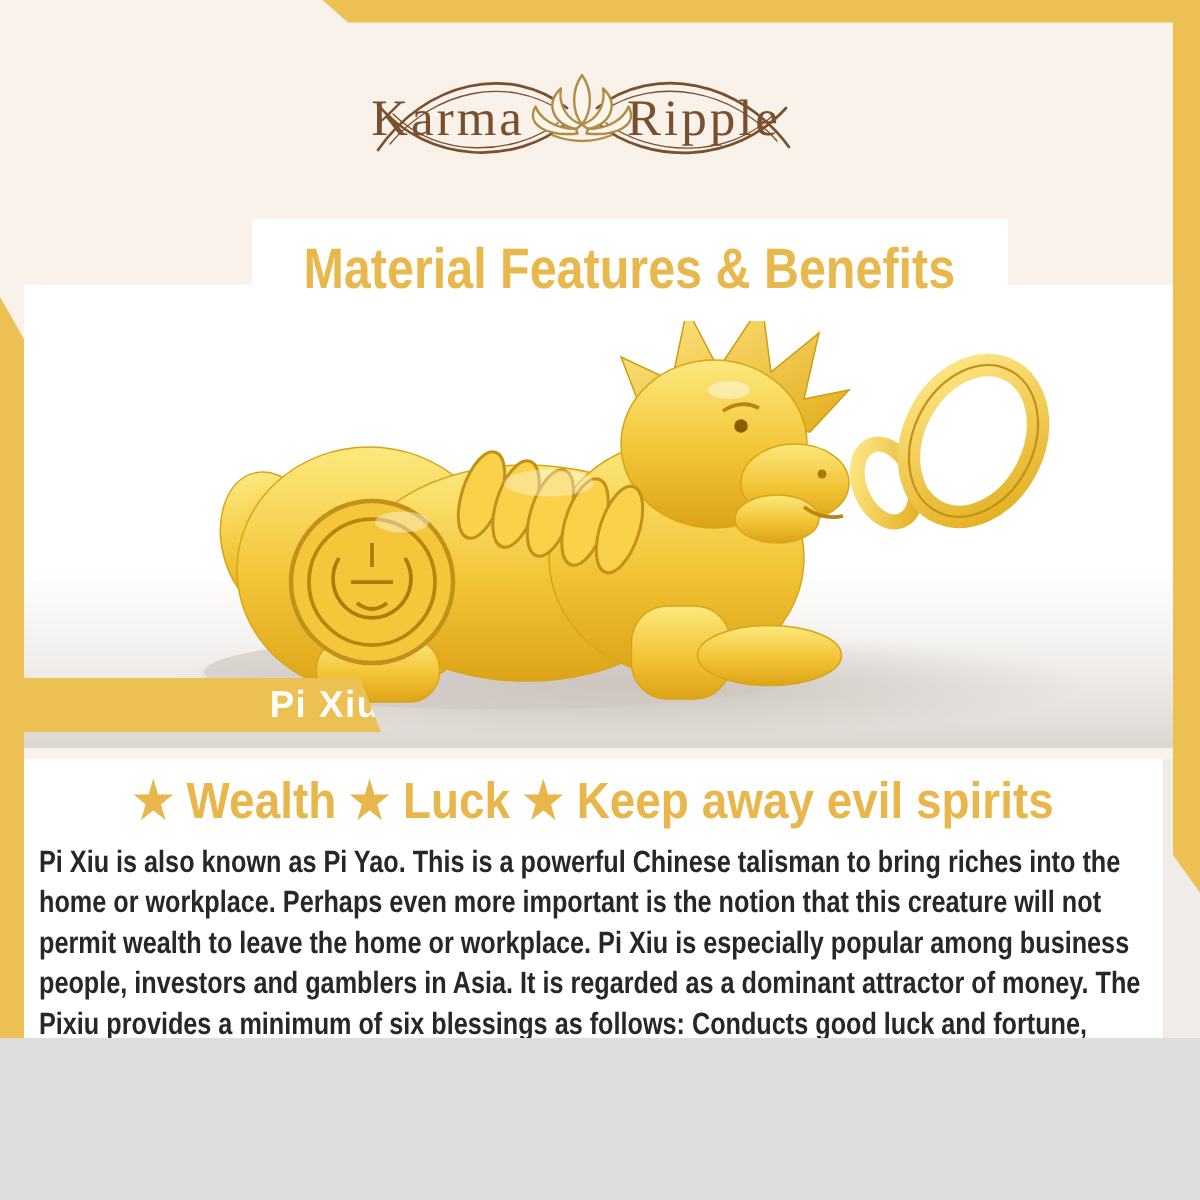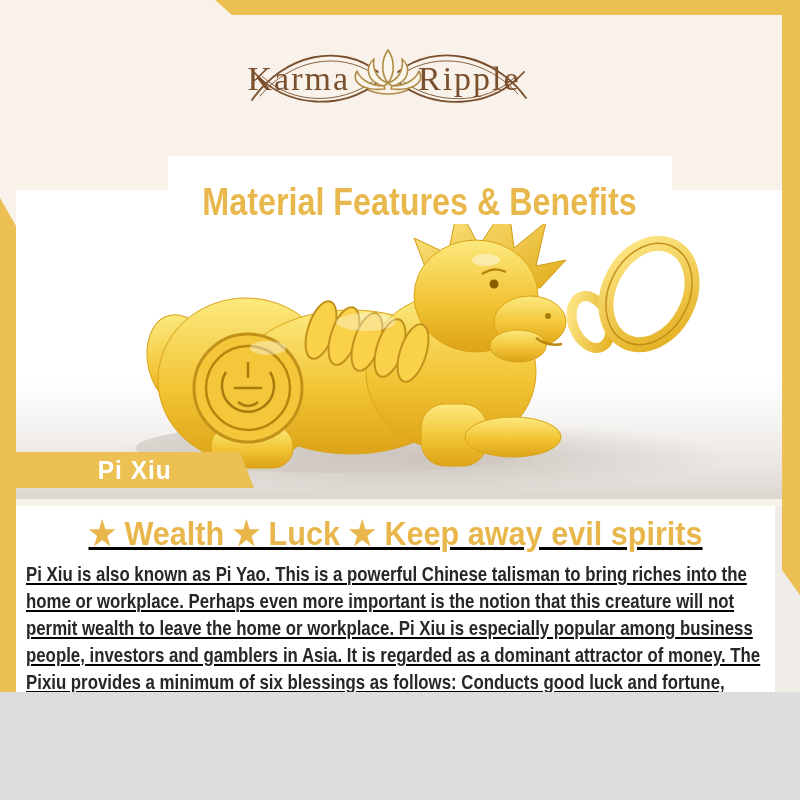--- a/index.html
+++ b/index.html
@@ -2,34 +2,34 @@
 <html><head>
 <meta charset="utf-8">
 <style>
   html,body{margin:0;padding:0;background:#ddd;}
   .canvas{position:relative;width:800px;height:692px;overflow:hidden;
           font-family:"Liberation Sans",sans-serif;background:#F8F2EA;}
   .bg-top{position:absolute;left:0;top:0;width:800px;height:506px;background:#F8F2EA;}
   .bg-bottom{position:absolute;left:0;top:506px;width:800px;height:294px;background:#F0EDE9;}
   .frame-svg{position:absolute;left:0;top:0;width:800px;height:800px;z-index:1;}
   .logo{position:absolute;left:222px;top:26px;width:336px;height:96px;z-index:2;}
-  .title-band{position:absolute;left:168px;top:156px;width:504px;height:68px;background:#FFFFFF;
-              z-index:3;display:flex;align-items:flex-end;justify-content:center;}
+  .title-band{position:absolute;left:168px;top:146px;width:504px;height:68px;background:#FFFFFF;
+              z-index:3;display:flex;align-items:center;justify-content:center;}
   .title-text{color:#E9B84C;font-weight:bold;font-size:38px;white-space:nowrap;
               transform:scaleX(0.85);transform-origin:50% 50%;letter-spacing:0px;}
   .image-panel{position:absolute;left:16px;top:190px;width:766px;height:309px;background:#FFFFFF;
                z-index:2;overflow:hidden;}
   .pendant-svg{position:absolute;left:0;top:0;width:766px;height:309px;}
   .label-ribbon{position:absolute;left:16px;top:452px;width:238px;height:36px;background:#ECC053;
-                z-index:4;display:flex;align-items:center;justify-content:center;
+                z-index:4;display:flex;align-items:center;justify-content:flex-end;
                 clip-path:polygon(0 0,224px 0,238px 36px,0 36px);}
   .label-text{color:#FFFFFF;font-weight:bold;font-size:25px;letter-spacing:1px;
               transform:scaleX(0.98);}
   .text-panel{position:absolute;left:16px;top:506px;width:759px;height:275px;background:#FFFFFF;
-              z-index:2;overflow:hidden;text-decoration:underline;}
+              z-index:2;overflow:hidden;}
   .benefits-line{margin-top:7px;text-align:center;color:#E9B64B;font-weight:bold;font-size:34px;
                  white-space:nowrap;transform:scaleX(0.9);transform-origin:50% 50%;}
   .description{margin:7px 0 0 10px;width:910px;transform:scaleX(0.82);transform-origin:0 0;
                color:#272727;font-weight:700;font-size:20.5px;line-height:27px;
                letter-spacing:0px;}
 </style>
 </head>
 <body>
 
 <div class="canvas">

